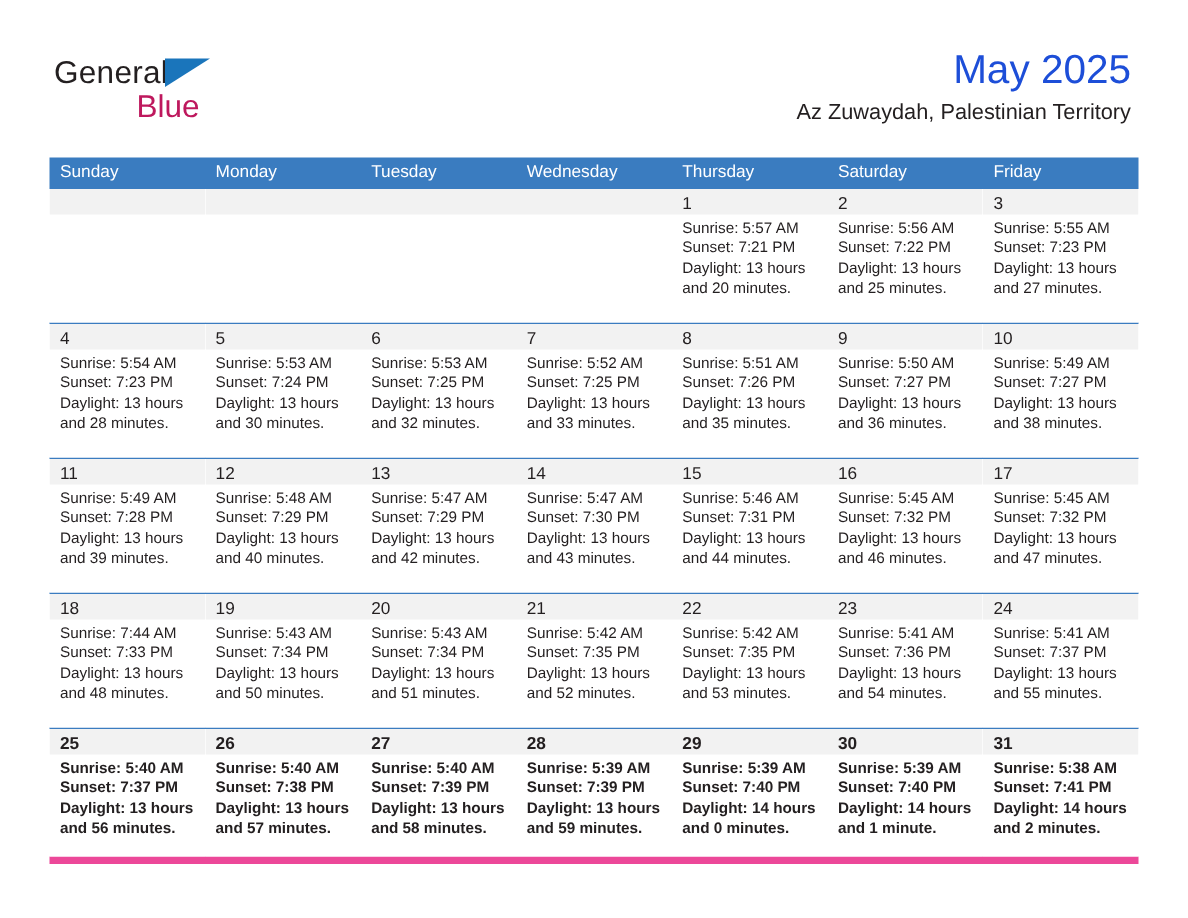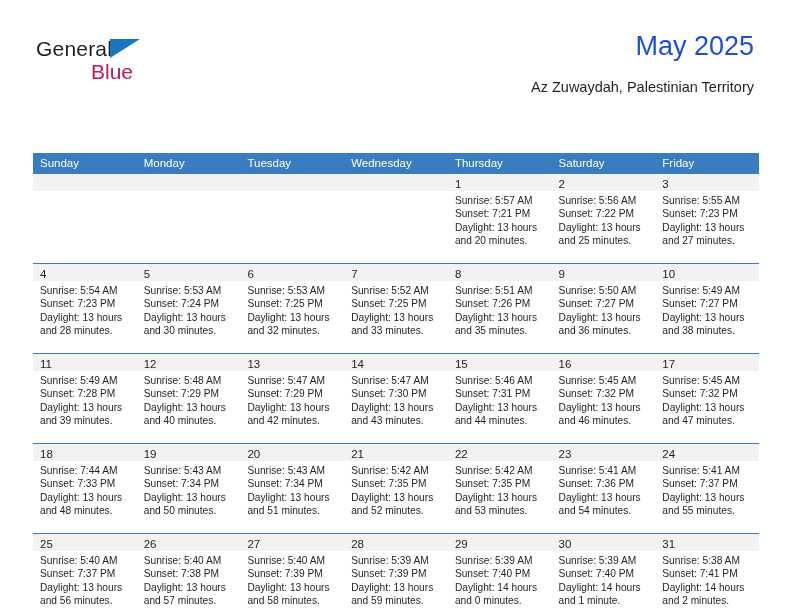--- a/index.html
+++ b/index.html
@@ -69,55 +69,54 @@
     top: 30px;
     text-align: right;
   }
   .cal-title {
     font-size: 27px;
     color: #1d4ed8;
     line-height: 32px;
     white-space: nowrap;
   }
   .cal-subtitle {
-    margin-top: 16px;
+    margin-top: 4px;
     font-size: 14.5px;
     color: #231f20;
     line-height: 18px;
     white-space: nowrap;
   }
 
   
   .calendar {
     position: absolute;
     left: 33px;
     top: 105px;
     width: 726px;
   }
   .dow-row {
     display: flex;
     background: #3a7cc0;
     height: 21px;
-    margin-top: 48px;
   }
   .dow {
     flex: 1 1 0;
     color: #ffffff;
     font-size: 11.5px;
     line-height: 21px;
     padding-left: 7px;
     white-space: nowrap;
   }
 
   .week {
     display: flex;
     height: 90px;
     border-bottom: 1px solid #3a7cc0;
   }
-  .week:last-child { border-bottom: 1px solid #ec4899; }
+  .week:last-child { border-bottom: 5px solid #ec4899; font-weight: bold; }
 
   .cell {
     flex: 1 1 0;
     width: 103.71px;
     position: relative;
     background: #ffffff;
     overflow: hidden;
   }
   .daynum-band {
     height: 17px;

